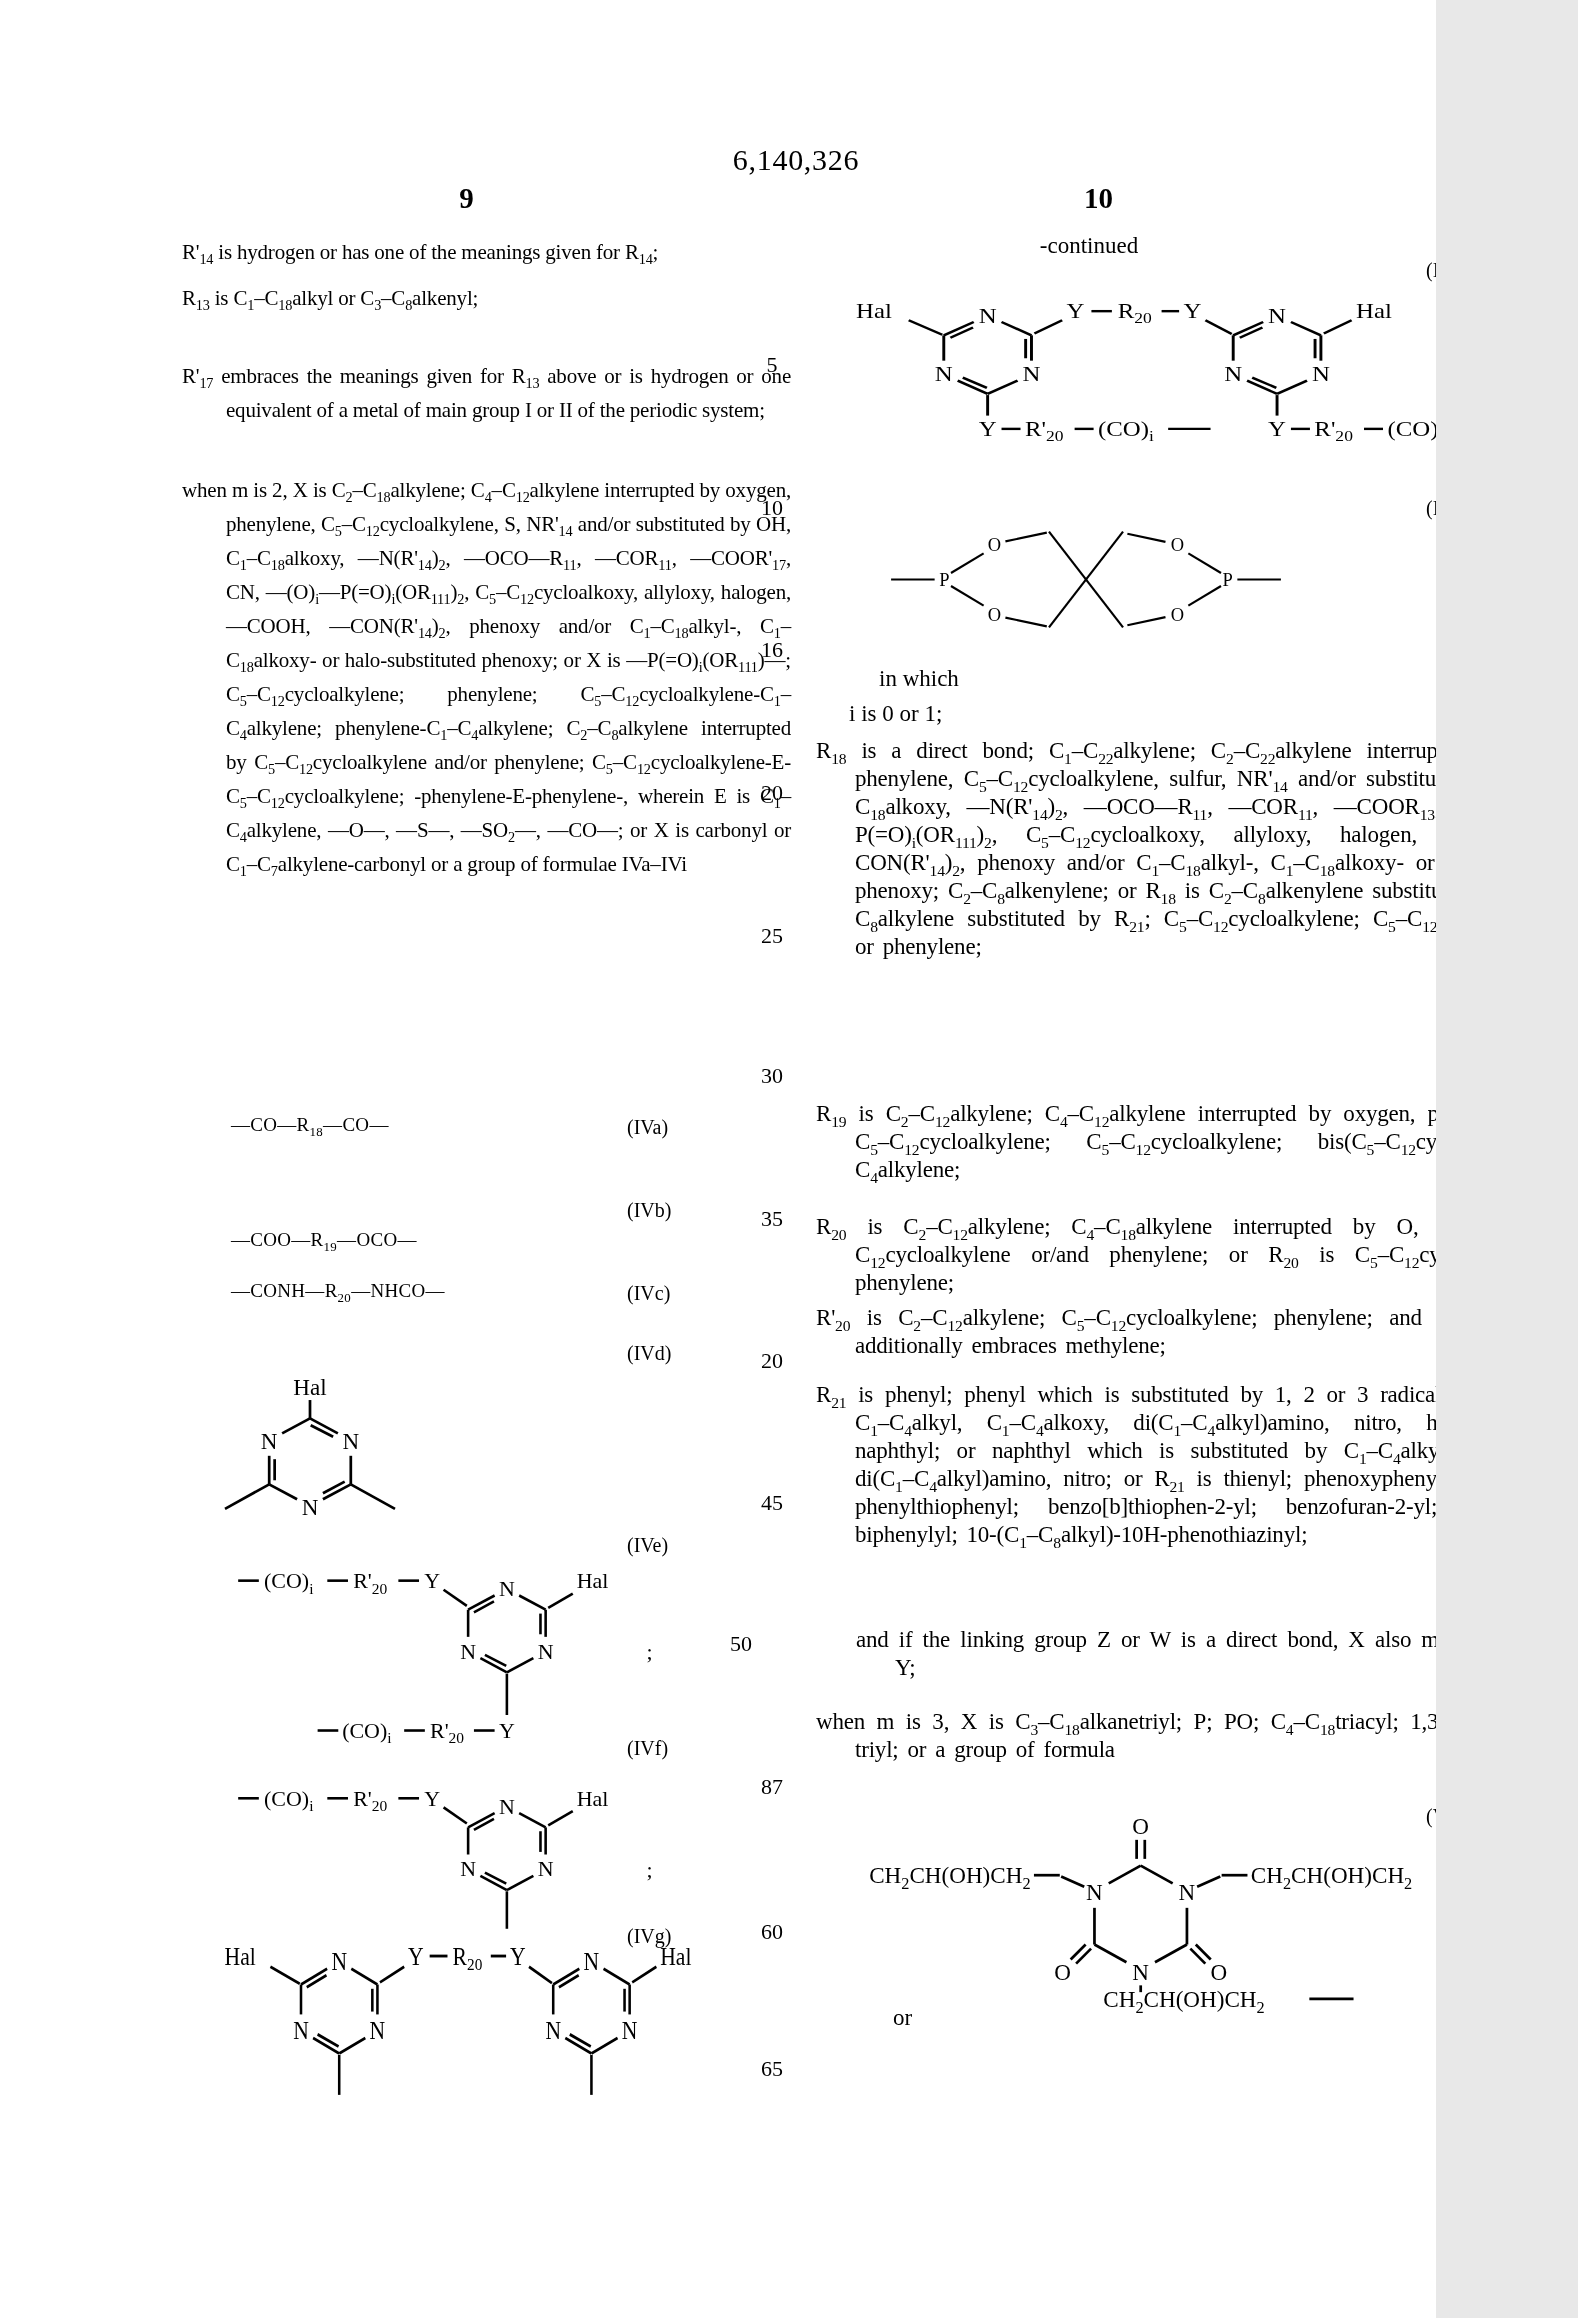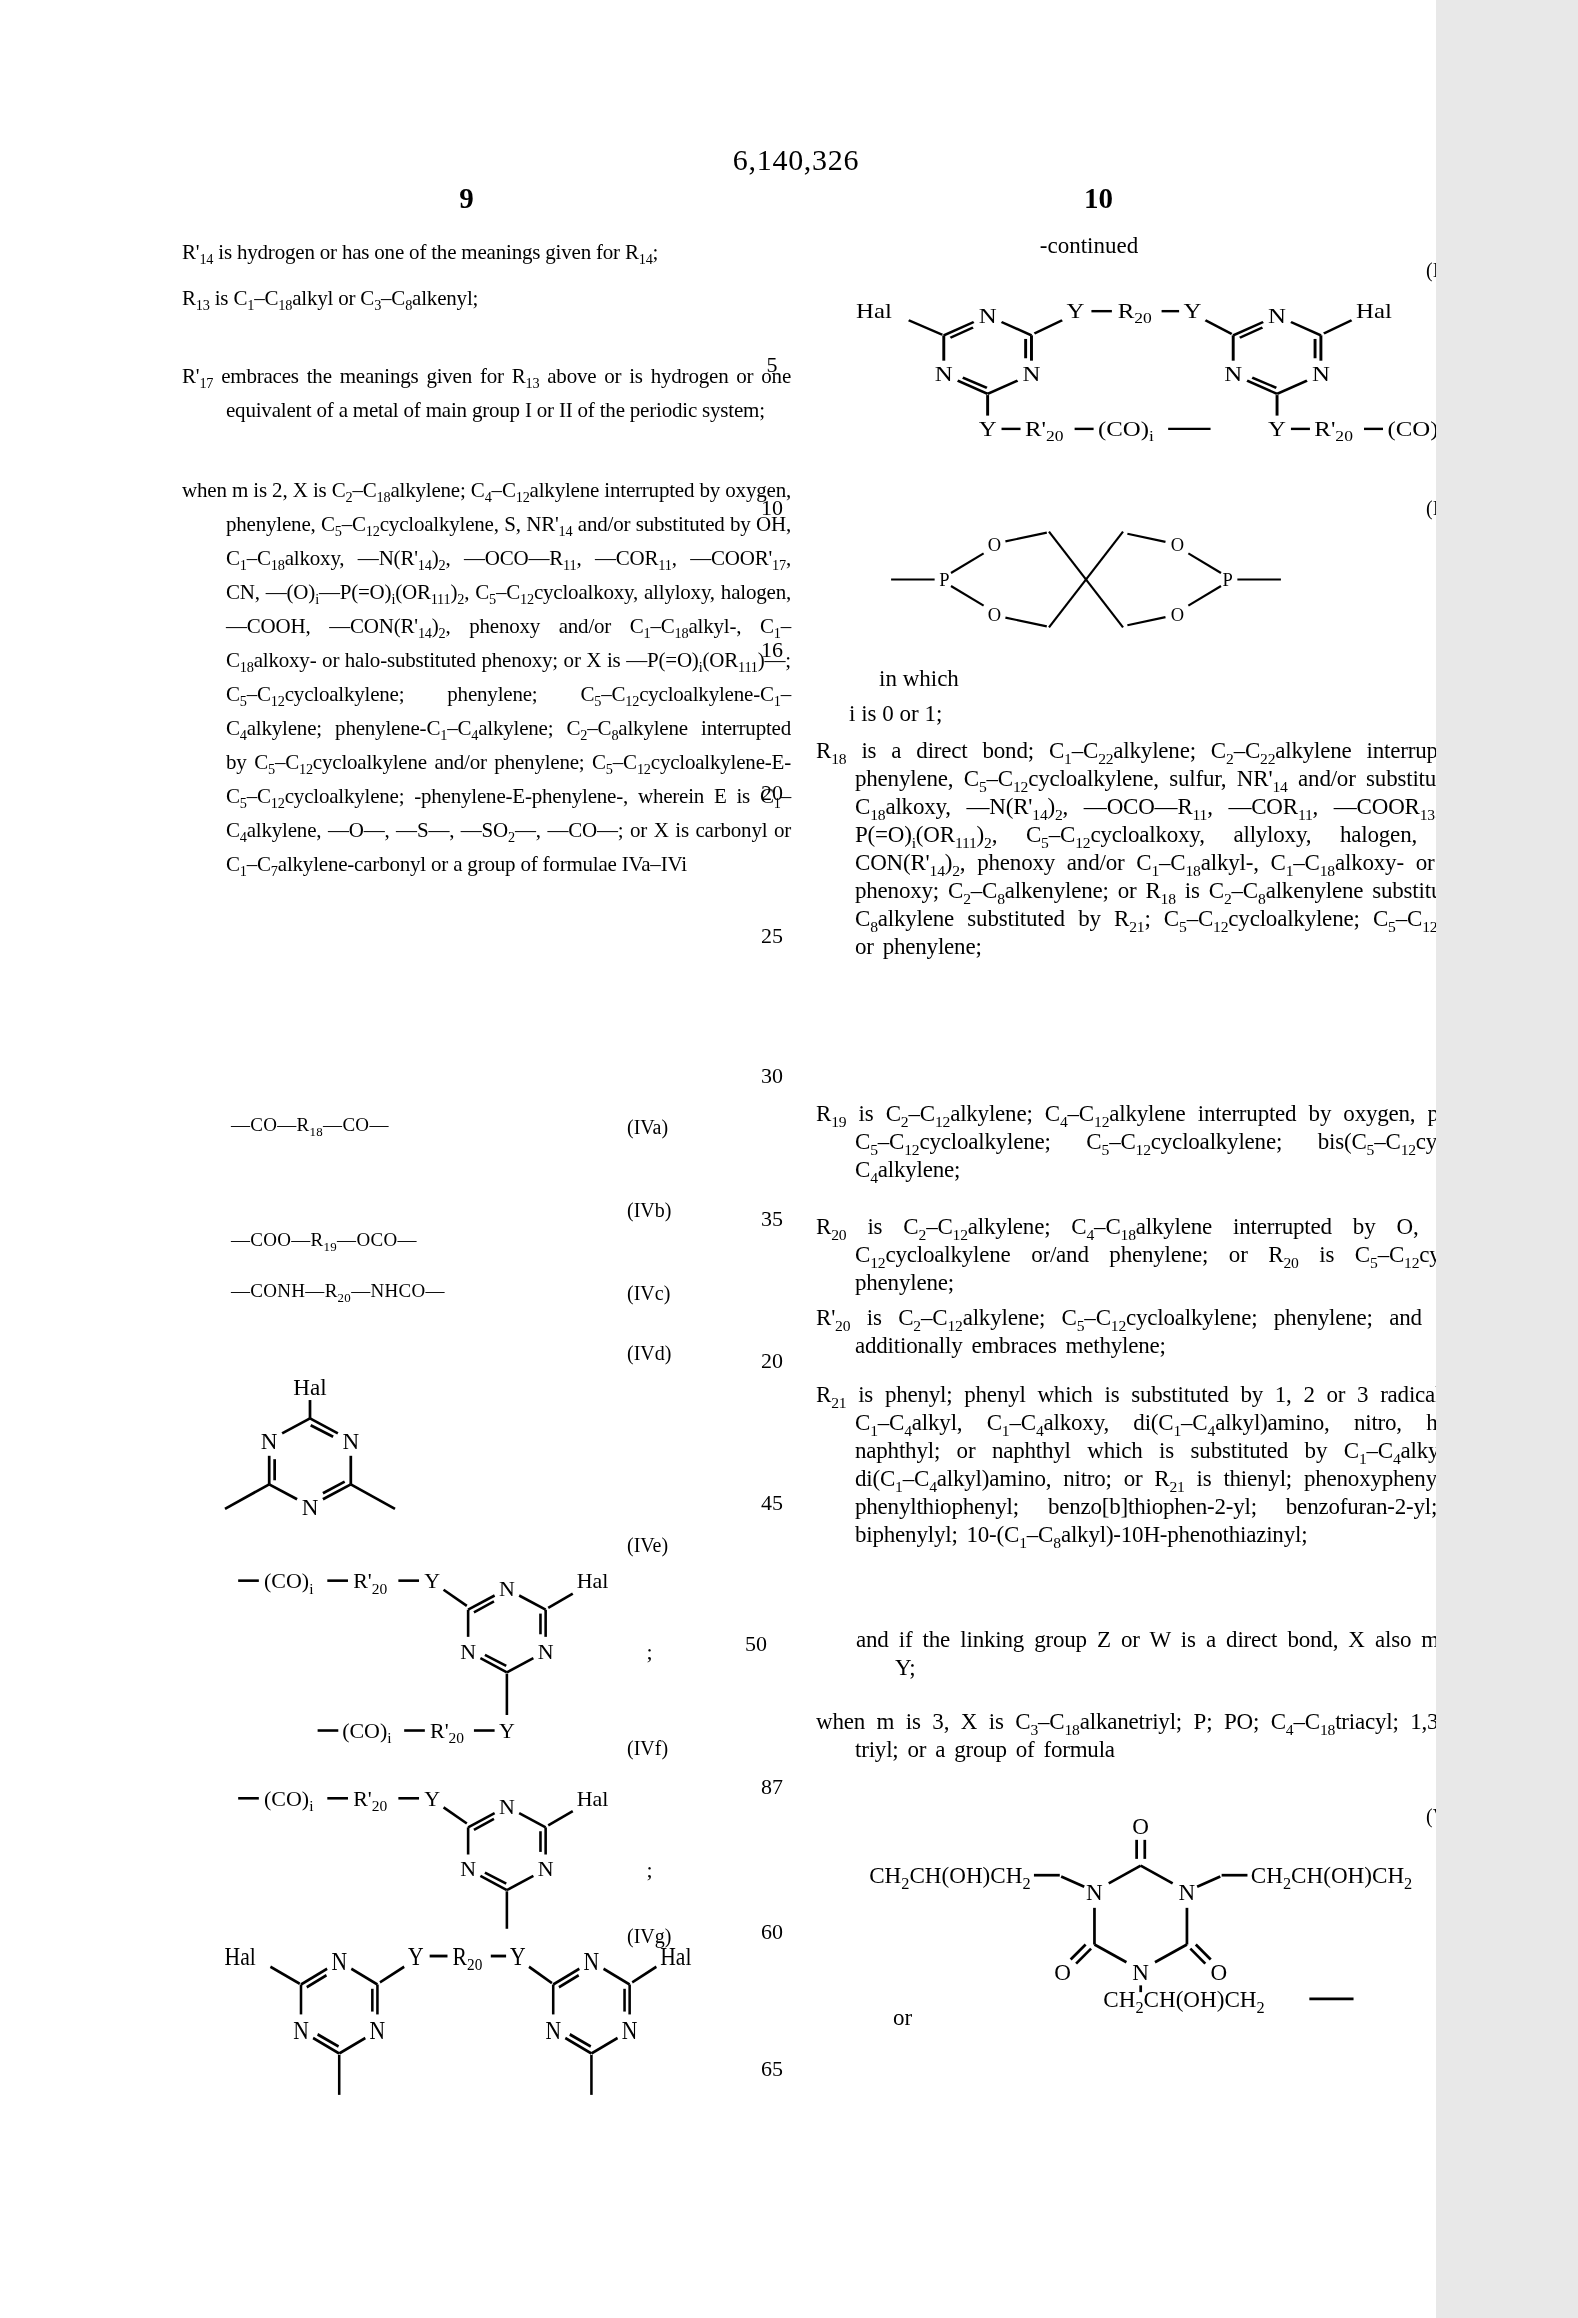--- a/index.html
+++ b/index.html
@@ -35,21 +35,21 @@
 
   <div class="abs lnum" style="left:748px;top:352px;">5</div>
   <div class="abs lnum" style="left:748px;top:495px;">10</div>
   <div class="abs lnum" style="left:748px;top:637px;">16</div>
   <div class="abs lnum" style="left:748px;top:780px;">20</div>
   <div class="abs lnum" style="left:748px;top:923px;">25</div>
   <div class="abs lnum" style="left:748px;top:1063px;">30</div>
   <div class="abs lnum" style="left:748px;top:1206px;">35</div>
   <div class="abs lnum" style="left:748px;top:1348px;">20</div>
   <div class="abs lnum" style="left:748px;top:1490px;">45</div>
-  <div class="abs lnum" style="left:732px;top:1631px;">50</div>
+  <div class="abs lnum" style="left:717px;top:1631px;">50</div>
   <div class="abs lnum" style="left:748px;top:1774px;">87</div>
   <div class="abs lnum" style="left:748px;top:1919px;">60</div>
   <div class="abs lnum" style="left:748px;top:2056px;">65</div>
 
   <div class="abs lcol-para" style="left:182px;top:235px;">R'<sub>14</sub> is hydrogen or has one of the meanings given for R<sub>14</sub>;</div>
   <div class="abs lcol-para" style="left:182px;top:281px;">R<sub>13</sub> is C<sub>1</sub>–C<sub>18</sub>alkyl or C<sub>3</sub>–C<sub>8</sub>alkenyl;</div>
   <div class="abs lcol-para" style="left:182px;top:359px;">R'<sub>17</sub> embraces the meanings given for R<sub>13</sub> above or is hydrogen or one equivalent of a metal of main group I or II of the periodic system;</div>
   <div class="abs lcol-para" style="left:182px;top:473px;">when m is 2, X is C<sub>2</sub>–C<sub>18</sub>alkylene; C<sub>4</sub>–C<sub>12</sub>alkylene interrupted by oxygen, phenylene, C<sub>5</sub>–C<sub>12</sub>cycloalkylene, S, NR'<sub>14</sub> and/or substituted by OH, C<sub>1</sub>–C<sub>18</sub>alkoxy, —N(R'<sub>14</sub>)<sub>2</sub>, —OCO—R<sub>11</sub>, —COR<sub>11</sub>, —COOR'<sub>17</sub>, CN, —(O)<sub>i</sub>—P(=O)<sub>i</sub>(OR<sub>111</sub>)<sub>2</sub>, C<sub>5</sub>–C<sub>12</sub>cycloalkoxy, allyloxy, halogen, —COOH, —CON(R'<sub>14</sub>)<sub>2</sub>, phenoxy and/or C<sub>1</sub>–C<sub>18</sub>alkyl-, C<sub>1</sub>–C<sub>18</sub>alkoxy- or halo-substituted phenoxy; or X is —P(=O)<sub>i</sub>(OR<sub>111</sub>)—; C<sub>5</sub>–C<sub>12</sub>cycloalkylene; phenylene; C<sub>5</sub>–C<sub>12</sub>cycloalkylene-C<sub>1</sub>–C<sub>4</sub>alkylene; phenylene-C<sub>1</sub>–C<sub>4</sub>alkylene; C<sub>2</sub>–C<sub>8</sub>alkylene interrupted by C<sub>5</sub>–C<sub>12</sub>cycloalkylene and/or phenylene; C<sub>5</sub>–C<sub>12</sub>cycloalkylene-E-C<sub>5</sub>–C<sub>12</sub>cycloalkylene; -phenylene-E-phenylene-, wherein E is C<sub>1</sub>–C<sub>4</sub>alkylene, —O—, —S—, —SO<sub>2</sub>—, —CO—; or X is carbonyl or C<sub>1</sub>–C<sub>7</sub>alkylene-carbonyl or a group of formulae IVa–IVi</div>
 
   <div class="abs fline" style="left:231px;top:1114px;">—CO—R<sub>18</sub>—CO—</div>

